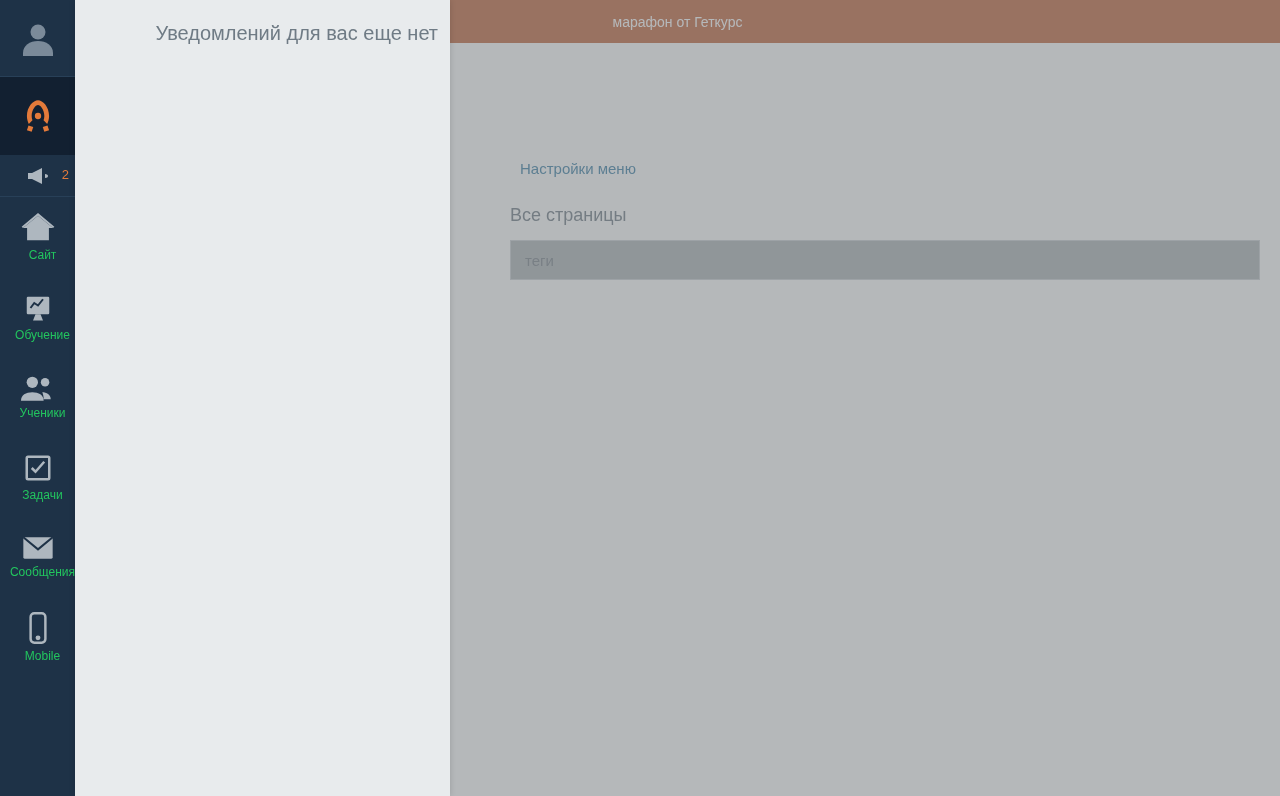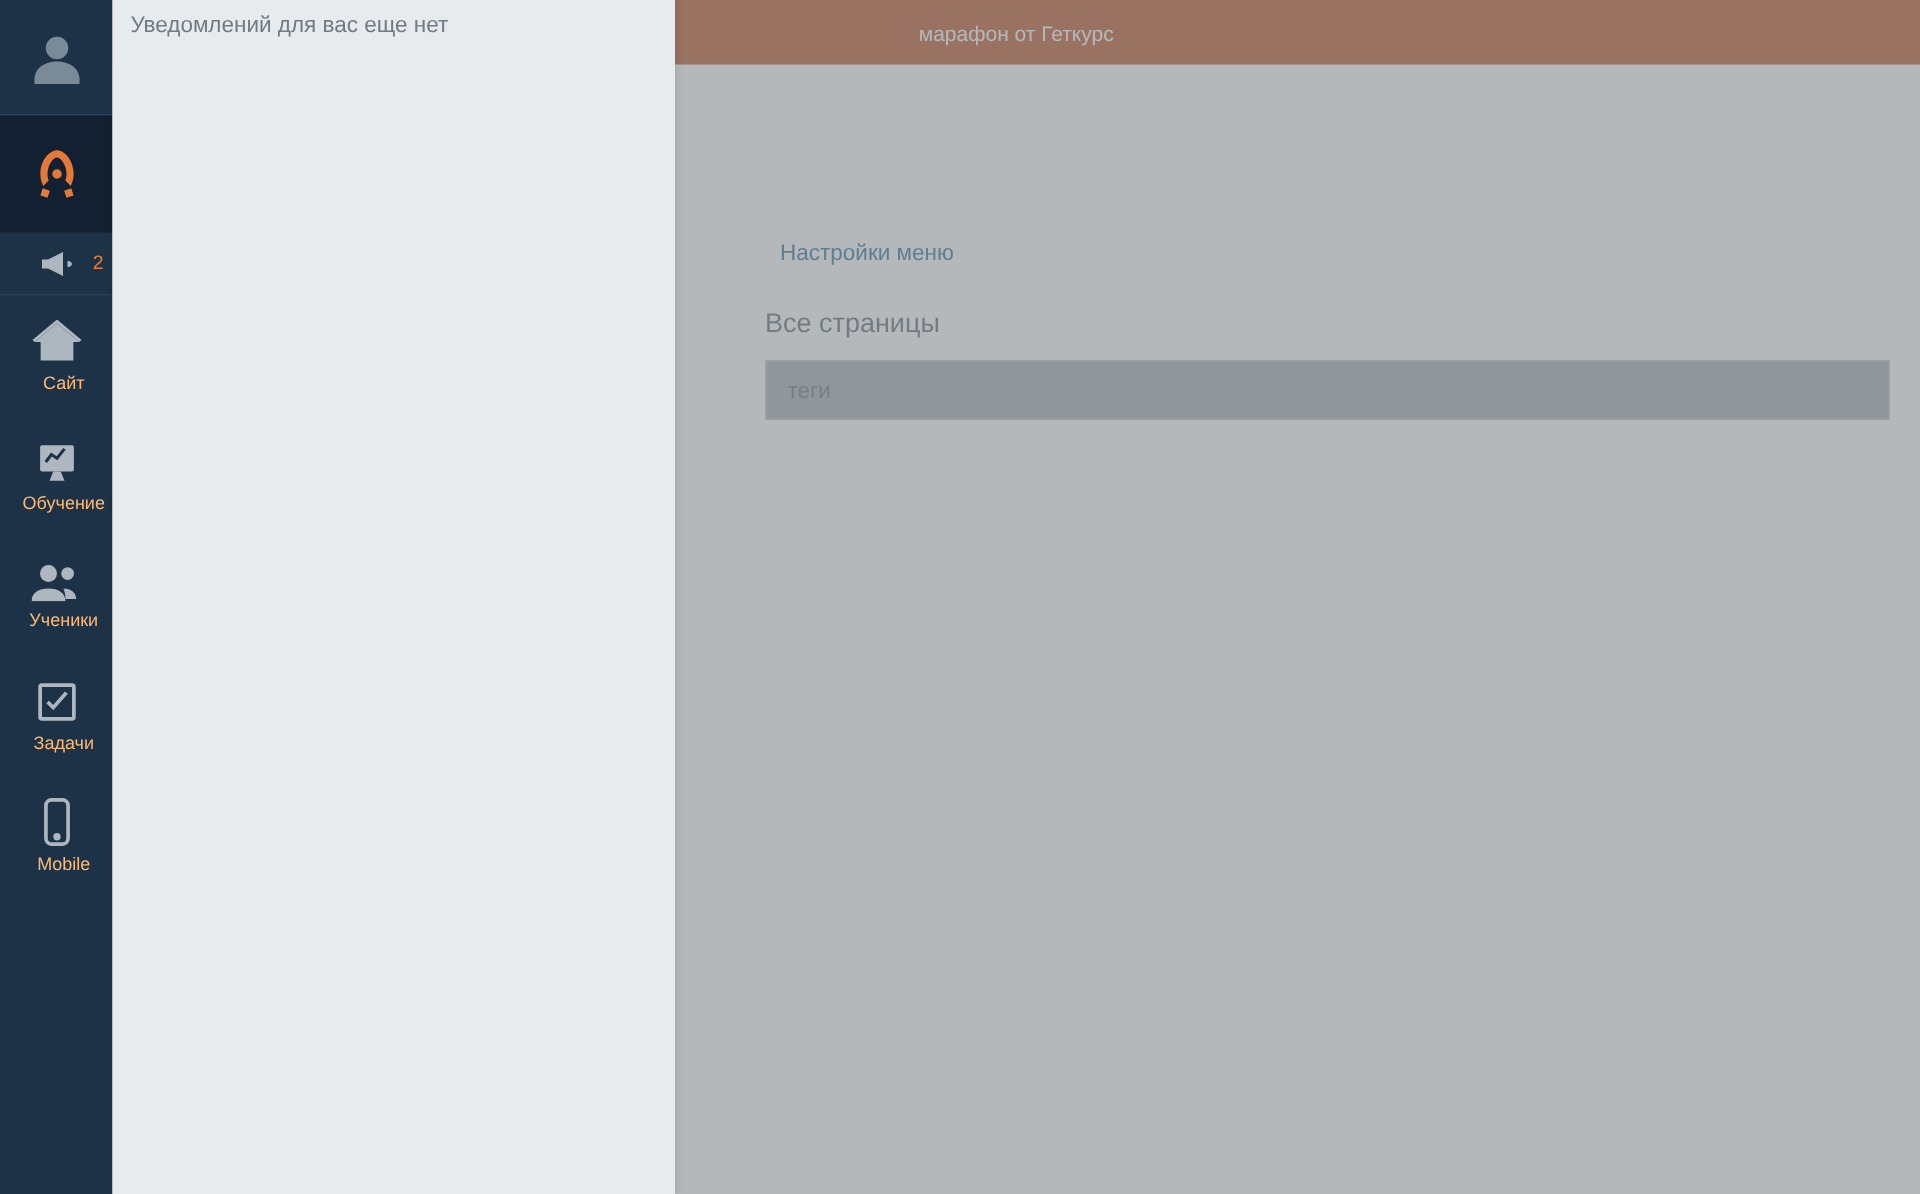--- a/index.html
+++ b/index.html
@@ -4,21 +4,21 @@
 <style>
 * { margin: 0; padding: 0; box-sizing: border-box; font-family: -apple-system, BlinkMacSystemFont, "Segoe UI", Arial, sans-serif; }
 html, body { width: 1280px; height: 796px; overflow: hidden; background: #1e3247; }
 
 
 .sidebar { position: absolute; left: 0; top: 0; width: 75px; height: 796px; background: #1e3247; display: flex; flex-direction: column; }
 .sidebar-item { width: 75px; display: flex; flex-direction: column; align-items: center; justify-content: center; color: #fff; text-align: center; font-size: 12px; cursor: pointer; position: relative; }
 .sidebar-item .icon { color: #aeb7bf; }
 .sidebar-item.active { background: #122031; }
 .sidebar-item.active .icon { color: #e37a3a; }
-.sidebar-item .label { color: #fdba74; margin-top: 6px; line-height: 1; margin-left: 10px; }
+.sidebar-item .label { color: #22c55e; margin-top: 6px; line-height: 1; margin-left: 10px; }
 .sidebar-profile { height: 77px; border-bottom: 1px solid #284058; }
 .sidebar-rocket { height: 78px; }
 .sidebar-mega { height: 42px; border-bottom: 1px solid #284058; }
 .sidebar-nav { height: 80px; }
 .badge { position: absolute; right: 6px; top: 12px; color: #e37a3a; font-size: 13px; }
 
 
 .banner { position: absolute; left: 75px; top: 0; right: 0; height: 43px; background: #c2643a; color: #fff; font-size: 14px; display: flex; align-items: center; justify-content: center; }
 
 
@@ -51,21 +51,21 @@
 .trow.filters input { height: 38px; border: 1px solid #b8bec2; background: #c3c8cb; }
 .in-id { width: 36px; margin-right: 18px; }
 .in-name { width: 190px; margin-right: 20px; }
 .in-spacer-loc { width: 210px; }
 .in-addr { width: 85px; }
 .trow.noresults { height: 46px; border-top: 1px solid #c5cace; padding: 0 20px; color: #6f7b85; font-size: 15px; }
 .trow.footer { height: 46px; border-top: 1px solid #c5cace; }
 
 
 .notif-panel { position: absolute; left: 75px; top: 0; width: 375px; height: 796px; background: #e8ebed; box-shadow: 0 0 6px rgba(0,0,0,0.15); display: flex; flex-direction: column; }
-.notif-empty { text-align: left; color: #6f7b85; font-size: 15px; padding: 8px 12px; }
+.notif-empty { text-align: right; color: #6f7b85; font-size: 20px; padding: 22px 12px; }
 
 svg { display: block; }
 </style>
 </head>
 <body>
 
 <div class="sidebar">
   <div class="sidebar-item sidebar-profile">
     <span class="icon">
       <svg width="36" height="36" viewBox="0 0 24 24" fill="#7b8a99">
@@ -123,20 +123,29 @@
     <span class="icon">
       <svg width="30" height="30" viewBox="0 0 24 24" fill="none" stroke="#aeb7bf" stroke-width="2">
           <rect x="3" y="3" width="18" height="18" rx="1"></rect>
           <path d="M7 12l3 3 7-8"></path>
         </svg>
     </span>
     <span class="label">Задачи</span>
   </div>
   <div class="sidebar-item sidebar-nav">
     <span class="icon">
+      <svg width="32" height="24" viewBox="0 0 24 18" fill="#aeb7bf">
+          <rect x="1" y="1" width="22" height="16" rx="1"></rect>
+          <path d="M1 1l11 9L23 1" stroke="#1e3247" stroke-width="1.5" fill="none"></path>
+        </svg>
+    </span>
+    <span class="label">Сообщения</span>
+  </div>
+  <div class="sidebar-item sidebar-nav">
+    <span class="icon">
       <svg width="22" height="32" viewBox="0 0 16 26" fill="none" stroke="#aeb7bf" stroke-width="2">
           <rect x="2" y="1" width="12" height="24" rx="3"></rect>
           <circle cx="8" cy="21" r="1" fill="#aeb7bf"></circle>
         </svg>
     </span>
     <span class="label">Mobile</span>
   </div>
 </div>
 
 <div class="main-wrap">

